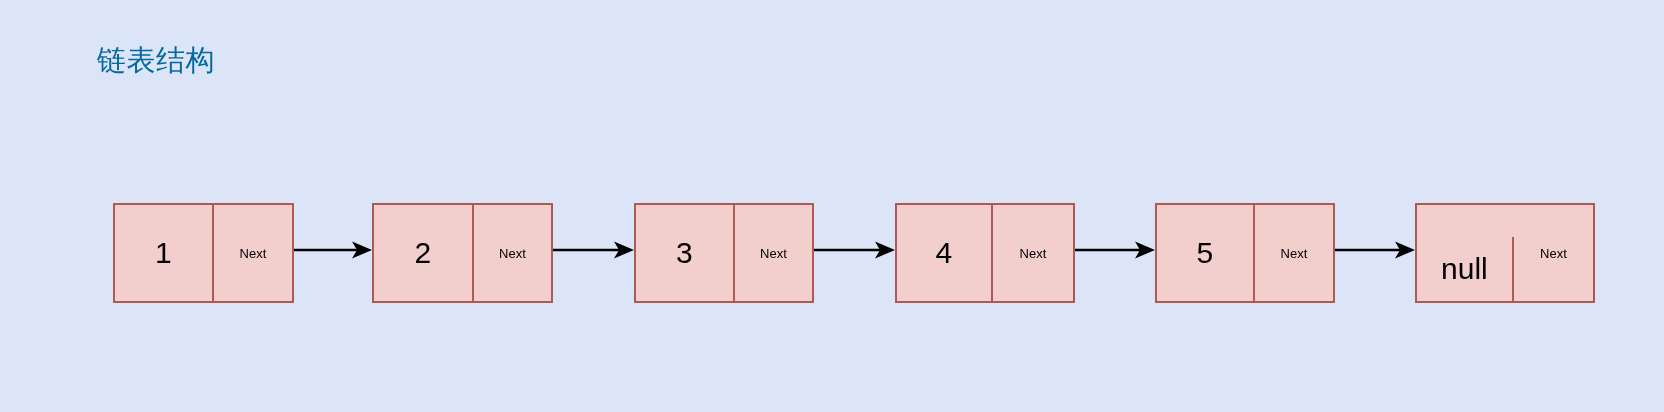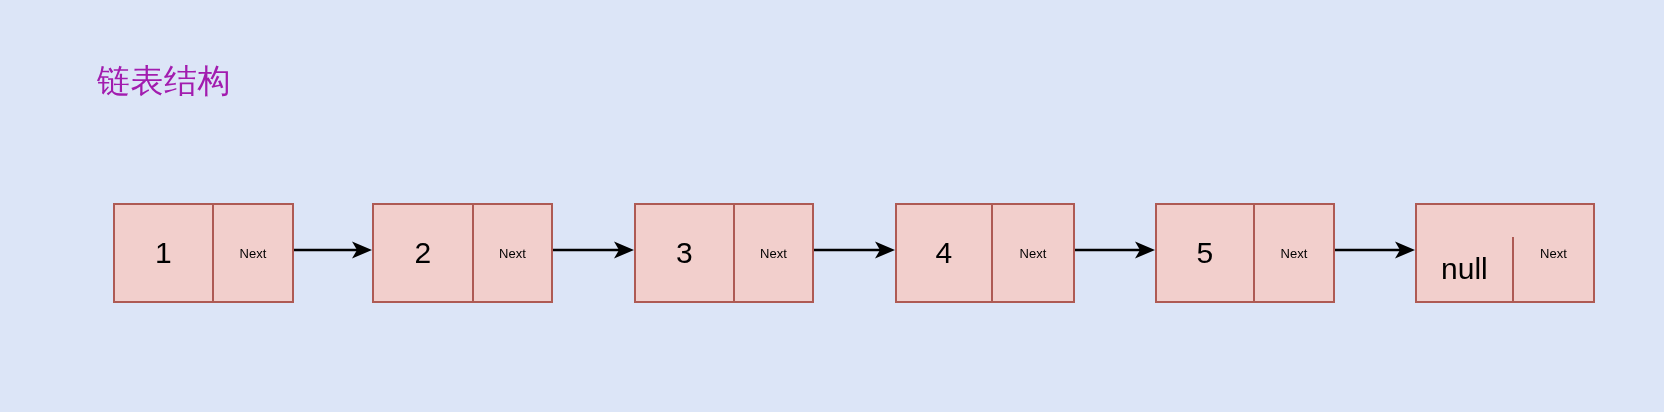--- a/index.html
+++ b/index.html
@@ -17,24 +17,24 @@
   #canvas {
     position: absolute;
     left: 0;
     top: 0;
     width: 1664px;
     height: 412px;
   }
   #diagram-title {
     position: absolute;
     left: 97px;
-    top: 59px;
-    font-size: 33px;
+    top: 38px;
+    font-size: 29px;
     line-height: 44px;
-    color: #a21caf;
+    color: #0369a1;
     white-space: nowrap;
     letter-spacing: 0.5px;
   }
   .node {
     position: absolute;
     top: 203px;
     height: 100px;
     box-sizing: border-box;
     display: flex;
     flex-direction: row;

